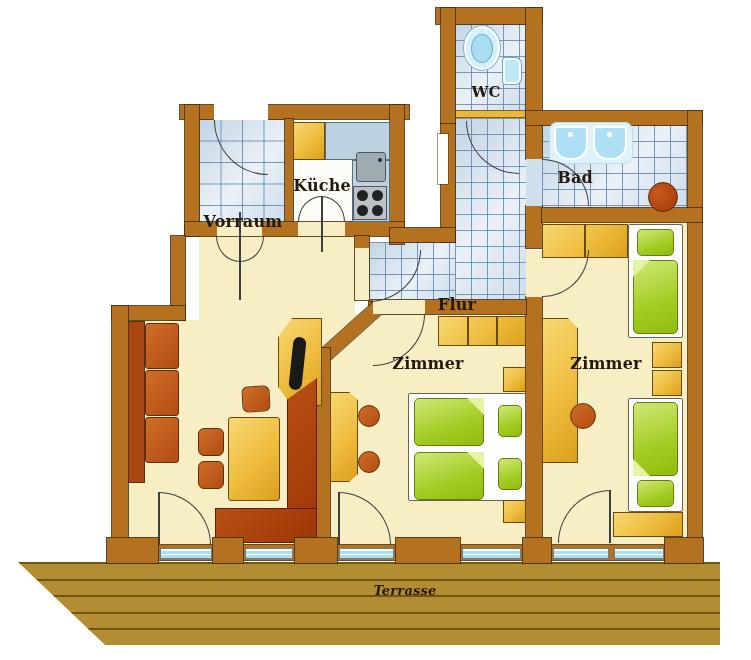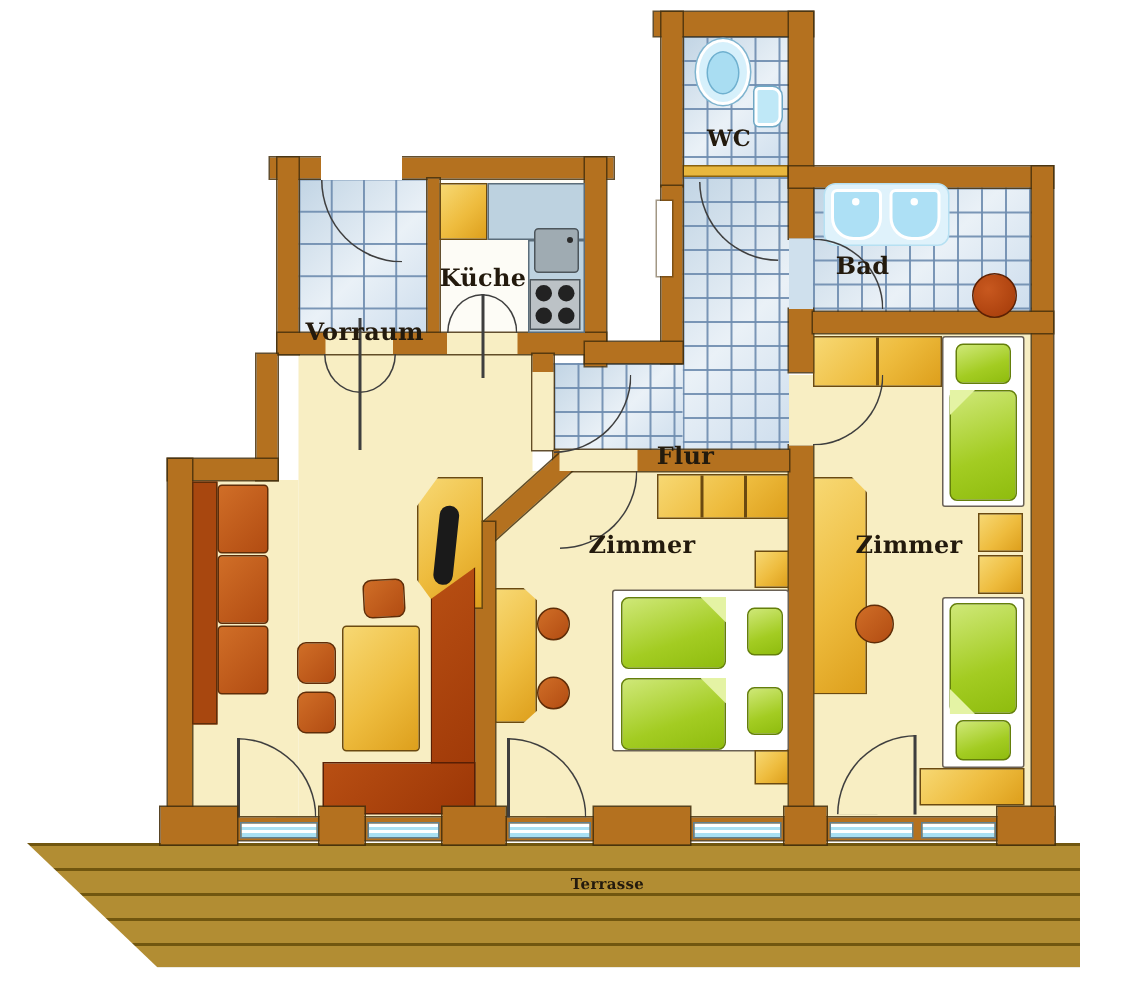--- a/index.html
+++ b/index.html
@@ -203,21 +203,21 @@
   <div class="glass" style="left:553px;top:548px;width:56px;"></div>
   <div class="glass" style="left:614px;top:548px;width:50px;"></div>
   <div class="pier" style="left:107px;top:538px;width:51px;height:25px;"></div>
   <div class="pier" style="left:213px;top:538px;width:30px;height:25px;"></div>
   <div class="pier" style="left:295px;top:538px;width:42px;height:25px;"></div>
   <div class="pier" style="left:396px;top:538px;width:64px;height:25px;"></div>
   <div class="pier" style="left:523px;top:538px;width:28px;height:25px;"></div>
   <div class="pier" style="left:665px;top:538px;width:38px;height:25px;"></div>
 
   <div id="terrace">
-    <div class="label" style="left:387px;top:28px;font-size:10px;">Terrasse</div>
+    <div class="label" style="left:387px;top:28px;font-size:13px;font-style:italic;">Terrasse</div>
   </div>
 
   <div class="label" style="left:243px;top:196px;margin-top:25px;">Vorraum</div>
   <div class="label" style="left:322px;top:185px;">Küche</div>
   <div class="label label-sm" style="left:486px;top:92px;">WC</div>
   <div class="label" style="left:575px;top:177px;">Bad</div>
   <div class="label" style="left:457px;top:268px;margin-top:36px;">Flur</div>
   <div class="label" style="left:428px;top:363px;">Zimmer</div>
   <div class="label" style="left:606px;top:363px;">Zimmer</div>
 

